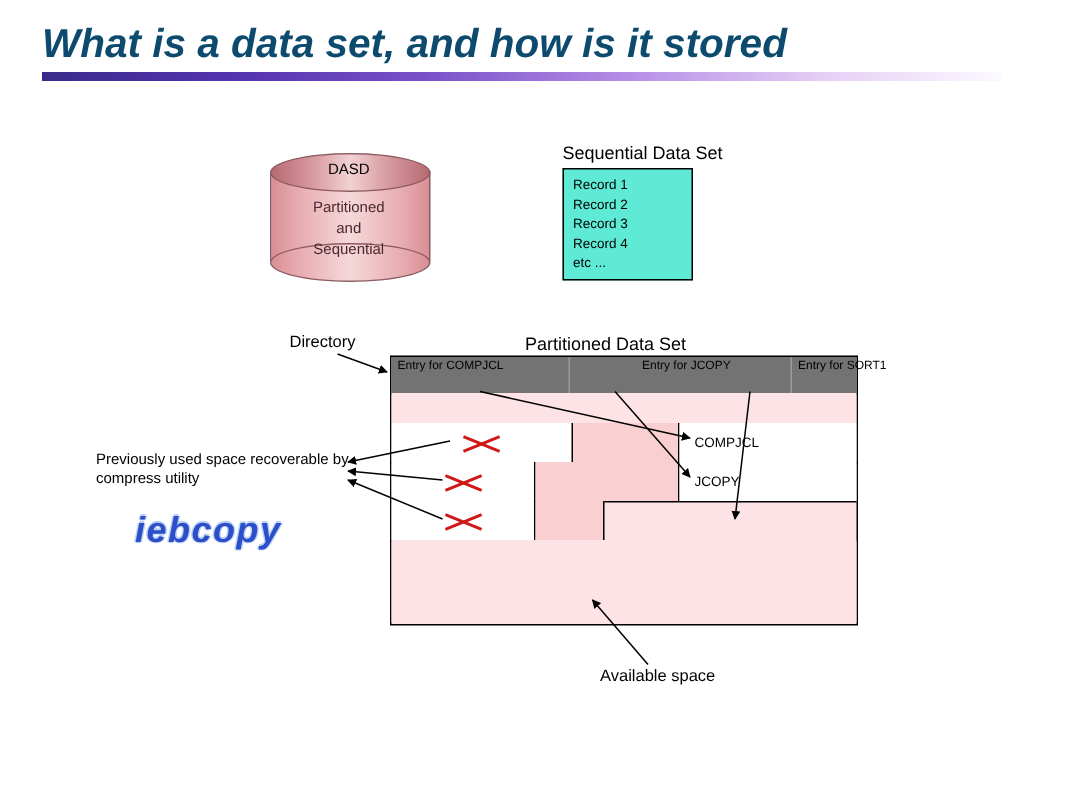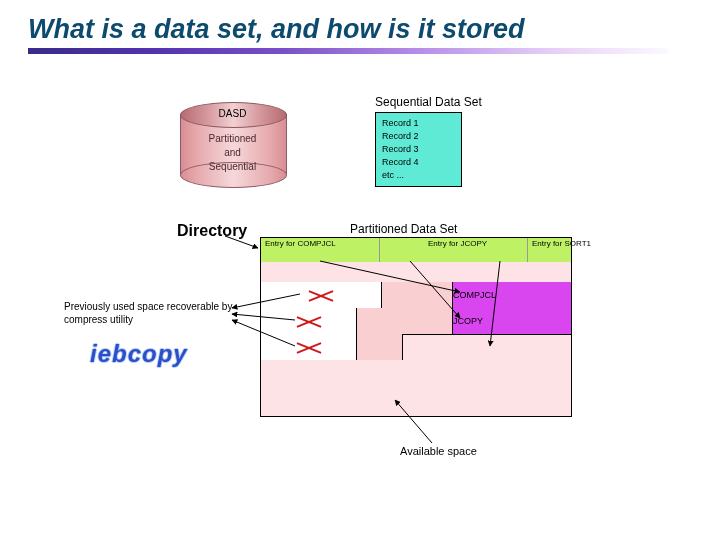--- a/index.html
+++ b/index.html
@@ -104,37 +104,36 @@
 
   
   .pds-title {
     position: absolute;
     left: 350px; top: 222px;
     font-size: 12px;
     color: #000;
   }
   .dir-label {
     position: absolute;
-    left: 177px; top: 222px;
-    font-size: 16px;
-    color: #000;
-    font-weight: bold;
+    left: 193px; top: 222px;
+    font-size: 11px;
+    color: #000;
   }
   .pds-outer {
     position: absolute;
     left: 260px; top: 237px;
     width: 310px; height: 178px;
     border: 1px solid #000;
     background: #fde3e5;
   }
   
   .dir-row {
     position: absolute;
     left: 0; top: 0; right: 0; height: 24px;
-    background: #bef264;
+    background: #737373;
     border-bottom: 1px solid #000;
     display: flex;
   }
   .dir-cell {
     font-size: 8px;
     color: #000;
     padding: 1px 4px;
     white-space: nowrap;
   }
   .dir-cell + .dir-cell { border-left: 1px solid #999; }
@@ -164,23 +163,24 @@
     align-items: center;
     justify-content: center;
   }
   .mid-seg {
     flex: 0 0 70px;
     background: #f9cfd2;
     border-right: 1px solid #000;
   }
   .right-seg {
     flex: 1 1 auto;
-    background: #d946ef;
+    background: #ffffff;
     display: flex;
     align-items: center;
+    padding-left: 10px;
     font-size: 9px;
   }
   .row2 .left-seg, .row2 .mid-seg { flex-basis: 95px; }
   .row3 .left-seg, .row3 .mid-seg { flex-basis: 95px; }
   .row3 .mid-seg { flex-basis: 45px; }
   .redx {
     width: 26px; height: 16px;
     position: relative;
   }
   .redx::before, .redx::after {

